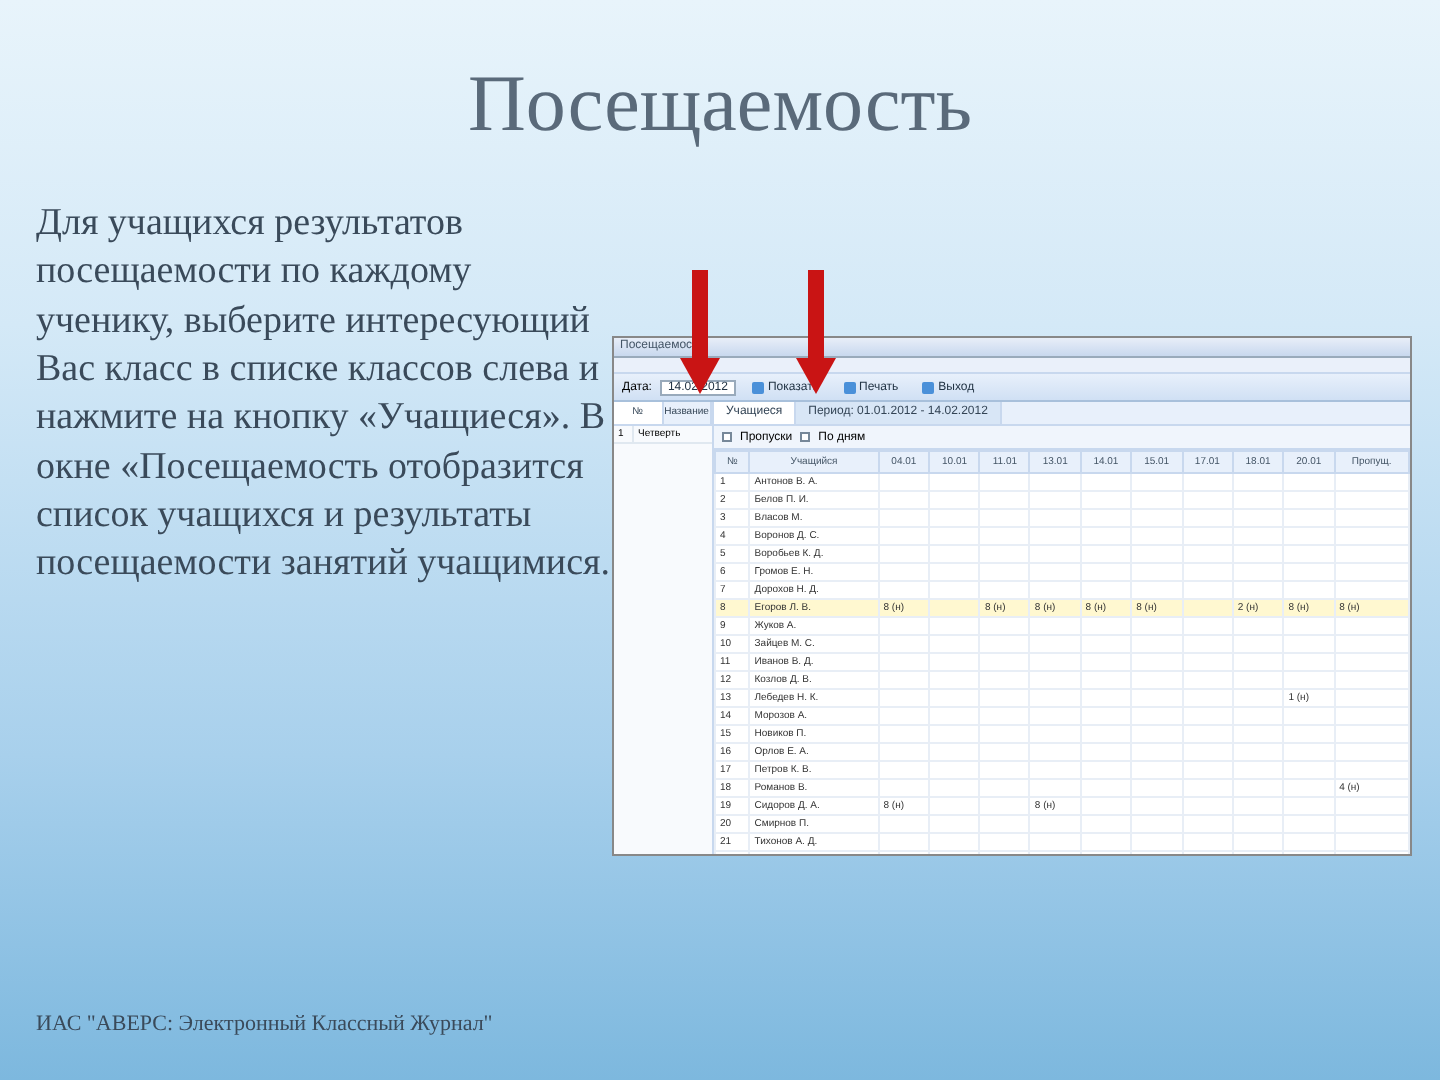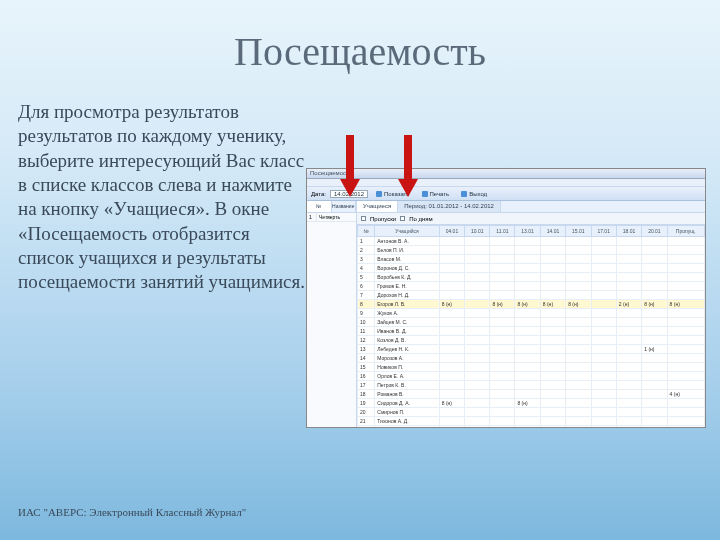--- a/index.html
+++ b/index.html
@@ -121,21 +121,21 @@
     width:0; height:0; border-left:10px solid transparent;
     border-right:10px solid transparent; border-top:18px solid #c91414;
   }
   .arrow1 { left: 340px; top: 135px; }
   .arrow2 { left: 398px; top: 135px; }
 </style>
 </head>
 <body>
 
 <h1 class="slide-title">Посещаемость</h1>
-<div class="body-text">Для просмотра результатов результатов по каждому ученику, выберите интересующий Вас класс в списке классов слева и нажмите на кнопку «Учащиеся». В окне «Посещаемость отобразится список учащихся и результаты посещаемости занятий учащимися.</div>
+<div class="body-text">Для учащихся результатов посещаемости по каждому ученику, выберите интересующий Вас класс в списке классов слева и нажмите на кнопку «Учащиеся». В окне «Посещаемость отобразится список учащихся и результаты посещаемости занятий учащимися.</div>
 <div class="footer-text">ИАС "АВЕРС: Электронный Классный Журнал"</div>
 
 <div class="arrow arrow1">
     <div class="shaft"></div>
     <div class="head"></div>
   </div>
 <div class="arrow arrow2">
     <div class="shaft"></div>
     <div class="head"></div>
   </div>

